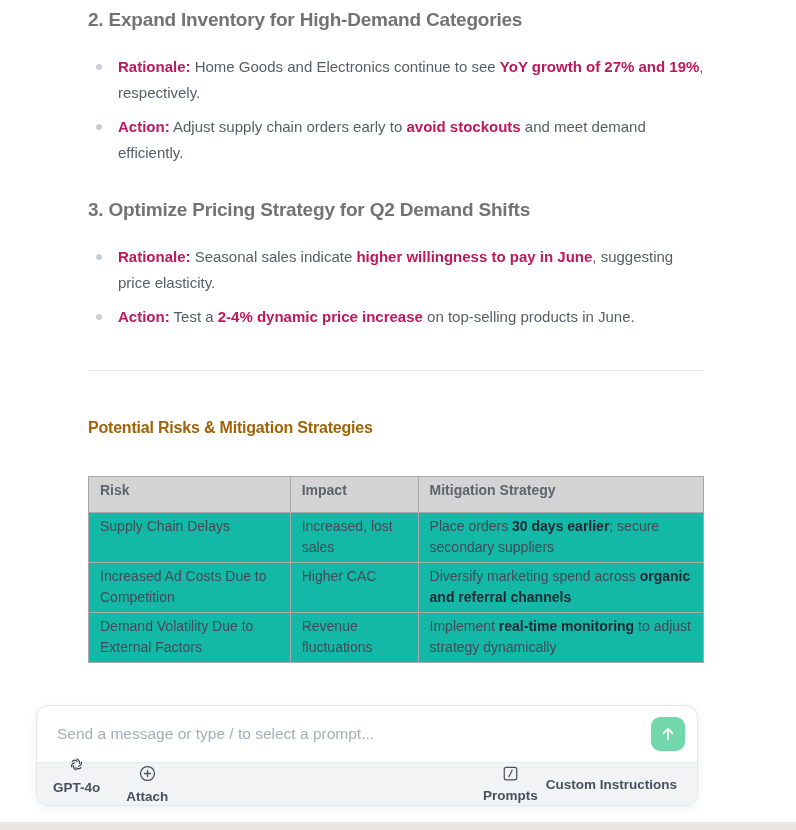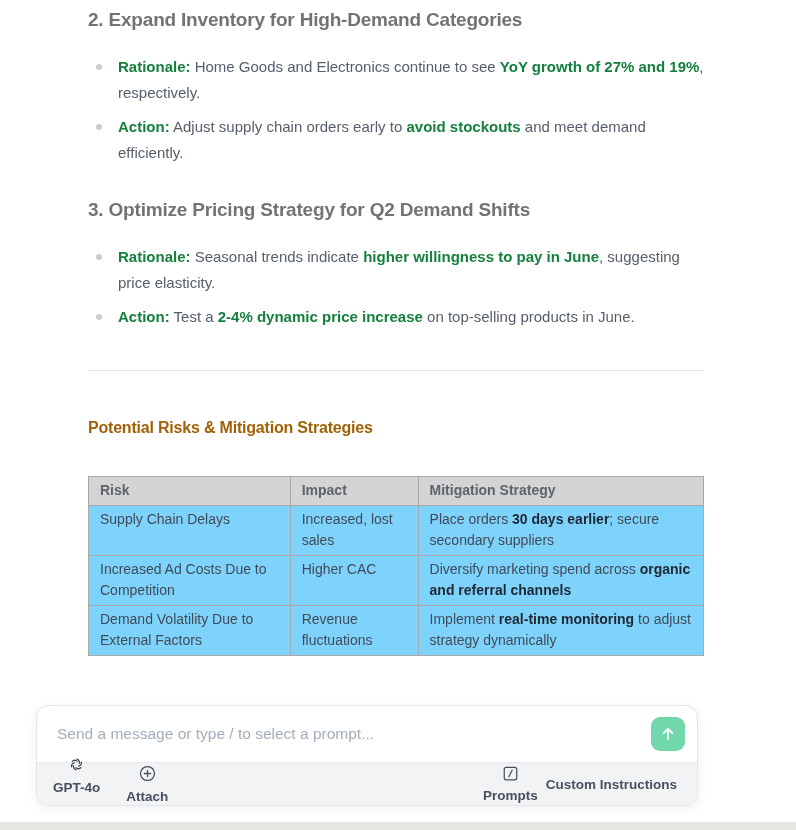--- a/index.html
+++ b/index.html
@@ -36,21 +36,21 @@
     color: #565e6b;
   }
   ul.bullets li + li { margin-top: 8px; }
   ul.bullets li .dot {
     position: absolute;
     left: 8px; top: 10px;
     width: 6px; height: 6px;
     border-radius: 50%;
     background: #c9ced6;
   }
-  .b { font-weight: 700; color: #15803d; }
+  .b { font-weight: 700; color: #be185d; }
   hr.divider {
     border: none;
     border-top: 1px solid #e4e4e4;
     margin-top: 40px;
   }
   h2.risks-heading {
     margin-top: 44px;
     font-size: 16px;
     line-height: 26px;
     font-weight: 700;
@@ -67,23 +67,23 @@
     border: 1px solid #a9a9a9;
     text-align: left;
     vertical-align: top;
     padding: 3px 11px 4px 11px;
     line-height: 21px;
   }
   table.risks-table th {
     background: #d4d4d4;
     color: #5d646e;
     font-weight: 700;
-    padding-top: 3px; padding-bottom: 4px;
-  }
-  table.risks-table td { color: #424a57; background: #7dd3fc; }
+    padding-top: 3px; padding-bottom: 11px;
+  }
+  table.risks-table td { color: #424a57; background: #14b8a6; }
   table.risks-table td .b { color: #1f2733; }
   .col-risk { width: 202px; }
   .col-impact { width: 128px; }
   .col-mitigation { width: 286px; }
 
   
   .composer {
     position: absolute;
     left: 36px; top: 705px;
     width: 662px;
@@ -162,21 +162,21 @@
     <h3 class="section-heading">2. Expand Inventory for High-Demand Categories</h3>
     <ul class="bullets">
         <li><span class="dot"></span><span class="b">Rationale:</span><span> Home Goods and Electronics continue to see </span><span class="b">YoY growth of 27% and 19%</span><span>, respectively.</span></li>
         <li><span class="dot"></span><span class="b">Action:</span><span> Adjust supply chain orders early to </span><span class="b">avoid stockouts</span><span> and meet demand efficiently.</span></li>
       </ul>
   </section>
 
   <section>
     <h3 class="section-heading second">3. Optimize Pricing Strategy for Q2 Demand Shifts</h3>
     <ul class="bullets">
-        <li><span class="dot"></span><span class="b">Rationale:</span><span> Seasonal trends indicate </span><span class="b">higher willingness to pay in June</span><span>, suggesting price elasticity.</span></li>
+        <li><span class="dot"></span><span class="b">Rationale:</span><span> Seasonal sales indicate </span><span class="b">higher willingness to pay in June</span><span>, suggesting price elasticity.</span></li>
         <li><span class="dot"></span><span class="b">Action:</span><span> Test a </span><span class="b">2-4% dynamic price increase</span><span> on top-selling products in June.</span></li>
       </ul>
   </section>
 
   <hr class="divider">
 
   <h2 class="risks-heading">Potential Risks &amp; Mitigation Strategies</h2>
 
   <table class="risks-table">
     <colgroup>

